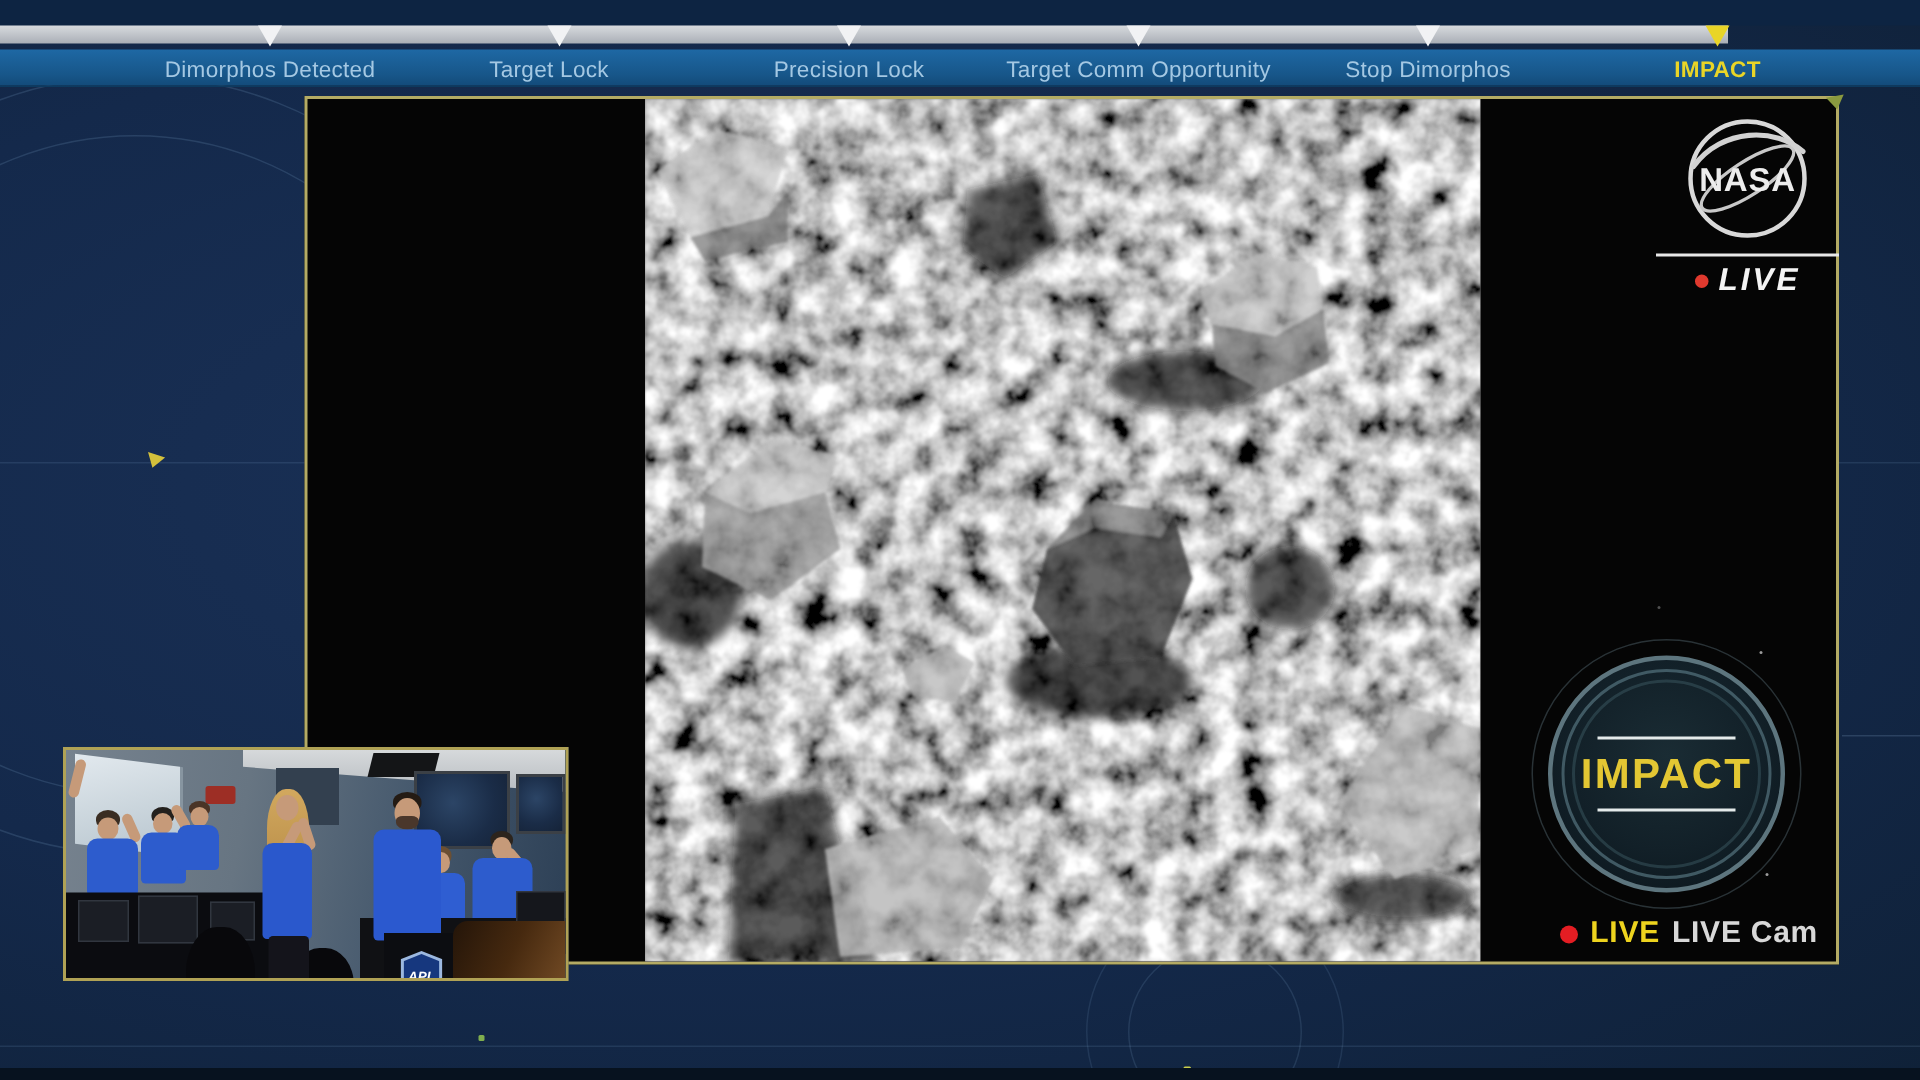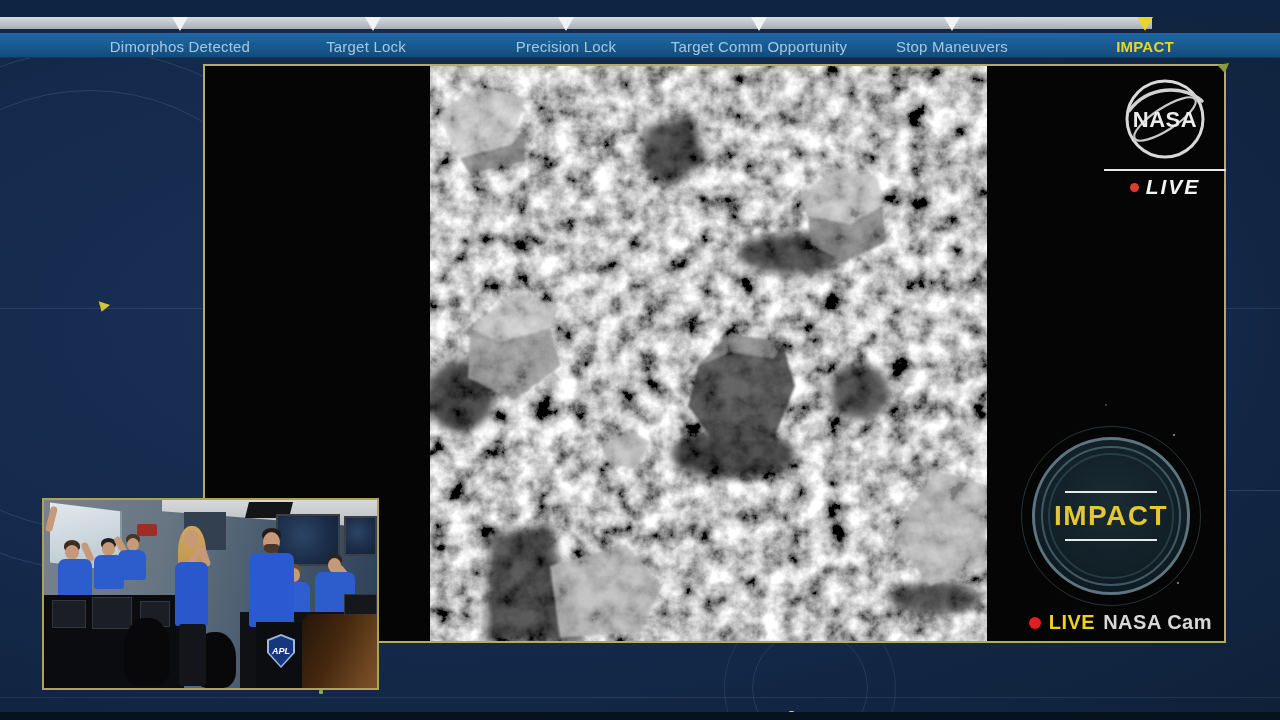--- a/index.html
+++ b/index.html
@@ -57,21 +57,21 @@
   .badge-word{color:#e3c733;font-size:28px;font-weight:bold;letter-spacing:1.5px;}
 
   
   .cam-caption{position:absolute;right:12px;bottom:7px;display:flex;align-items:center;gap:8px;}
   .cam-caption .dot{width:12px;height:12px;border-radius:50%;background:#e41d23;}
   .cam-caption .live{color:#edd31e;font-size:20px;font-weight:bold;letter-spacing:.5px;}
   .cam-caption .cam{color:#d8d8d8;font-size:20px;font-weight:bold;letter-spacing:.5px;}
   .speck{position:absolute;width:2px;height:2px;border-radius:50%;background:rgba(255,255,255,.6);}
 
   
-  .pip{position:absolute;left:42px;top:498px;width:337px;height:192px;
+  .pip{position:absolute;left:42px;top:498px;width:337px;height:156px;
     border:2px solid #b0a255;background:#3b4a5c;overflow:hidden;}
   .pip .wall{position:absolute;inset:0;
     background:linear-gradient(100deg,#76828e 0%,#677582 35%,#475a6e 65%,#2c3f55 100%);}
   .pip .ceiling{position:absolute;left:118px;top:0;width:215px;height:28px;
     background:linear-gradient(180deg,#d6d9db,#b7bcc1);
     clip-path:polygon(0 0,100% 0,100% 100%,0 40%);}
   .pip .vent{position:absolute;left:203px;top:2px;width:44px;height:16px;background:#141517;transform:skewX(-14deg);}
   .pip .proj-screen{position:absolute;left:6px;top:7px;width:72px;height:60px;
     background:linear-gradient(160deg,#e2e9ee,#b6c4cd);transform:skewY(7deg);
     border-right:2px solid #8795a0;}
@@ -124,21 +124,21 @@
   <div class="marker" style="left:365px;"></div>
   <div class="marker" style="left:558px;"></div>
   <div class="marker" style="left:751px;"></div>
   <div class="marker" style="left:944px;"></div>
   <div class="marker current" style="left:1137px;"></div>
   <div class="label-bar">
     <span class="stage-label" style="left:180px;">Dimorphos Detected</span>
     <span class="stage-label" style="left:366px;">Target Lock</span>
     <span class="stage-label" style="left:566px;">Precision Lock</span>
     <span class="stage-label" style="left:759px;">Target Comm Opportunity</span>
-    <span class="stage-label" style="left:952px;">Stop Maneuvers</span>
+    <span class="stage-label" style="left:952px;">Stop Dimorphos</span>
     <span class="stage-label current" style="left:1145px;">IMPACT</span>
   </div>
 
   <div class="video-frame">
 
     <div class="asteroid">
       <svg width="557" height="575" viewBox="0 0 557 575">
         <defs>
           <filter id="rock" x="0" y="0" width="100%" height="100%">
             <feTurbulence type="fractalNoise" baseFrequency="0.048" numOctaves="5" seed="11"></feTurbulence>
@@ -210,21 +210,21 @@
         <div class="badge-rule"></div>
       </div>
     </div>
     <div class="speck" style="left:968px;top:368px;"></div>
     <div class="speck" style="left:972px;top:516px;"></div>
     <div class="speck" style="left:900px;top:338px;opacity:.5;"></div>
 
     <div class="cam-caption">
       <span class="dot"></span>
       <span class="live">LIVE</span>
-      <span class="cam">NASA Cam</span>
+      <span class="cam">LIVE Cam</span>
     </div>
   </div>
 
   <div class="pip">
     <div class="wall"></div>
     <div class="ceiling"></div>
     <div class="vent"></div>
     <div class="proj-screen"></div>
     <div class="red-emblem"></div>
     <div class="doorway"></div>

